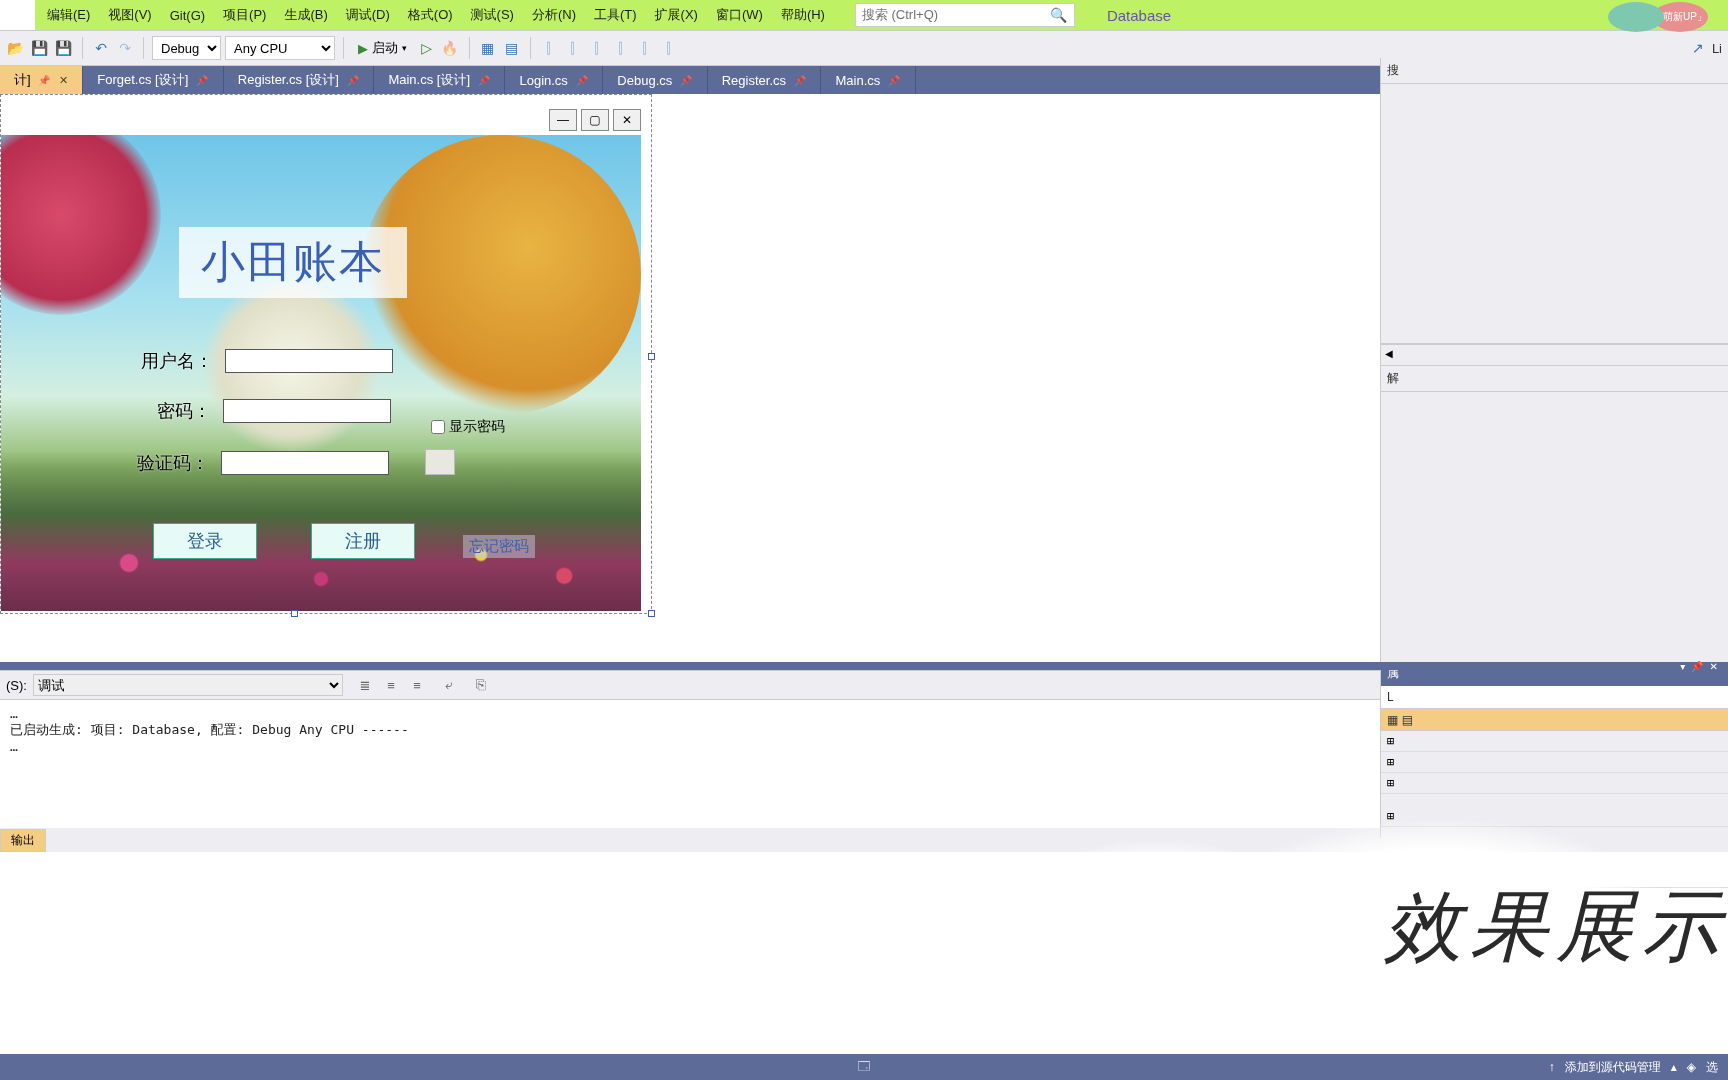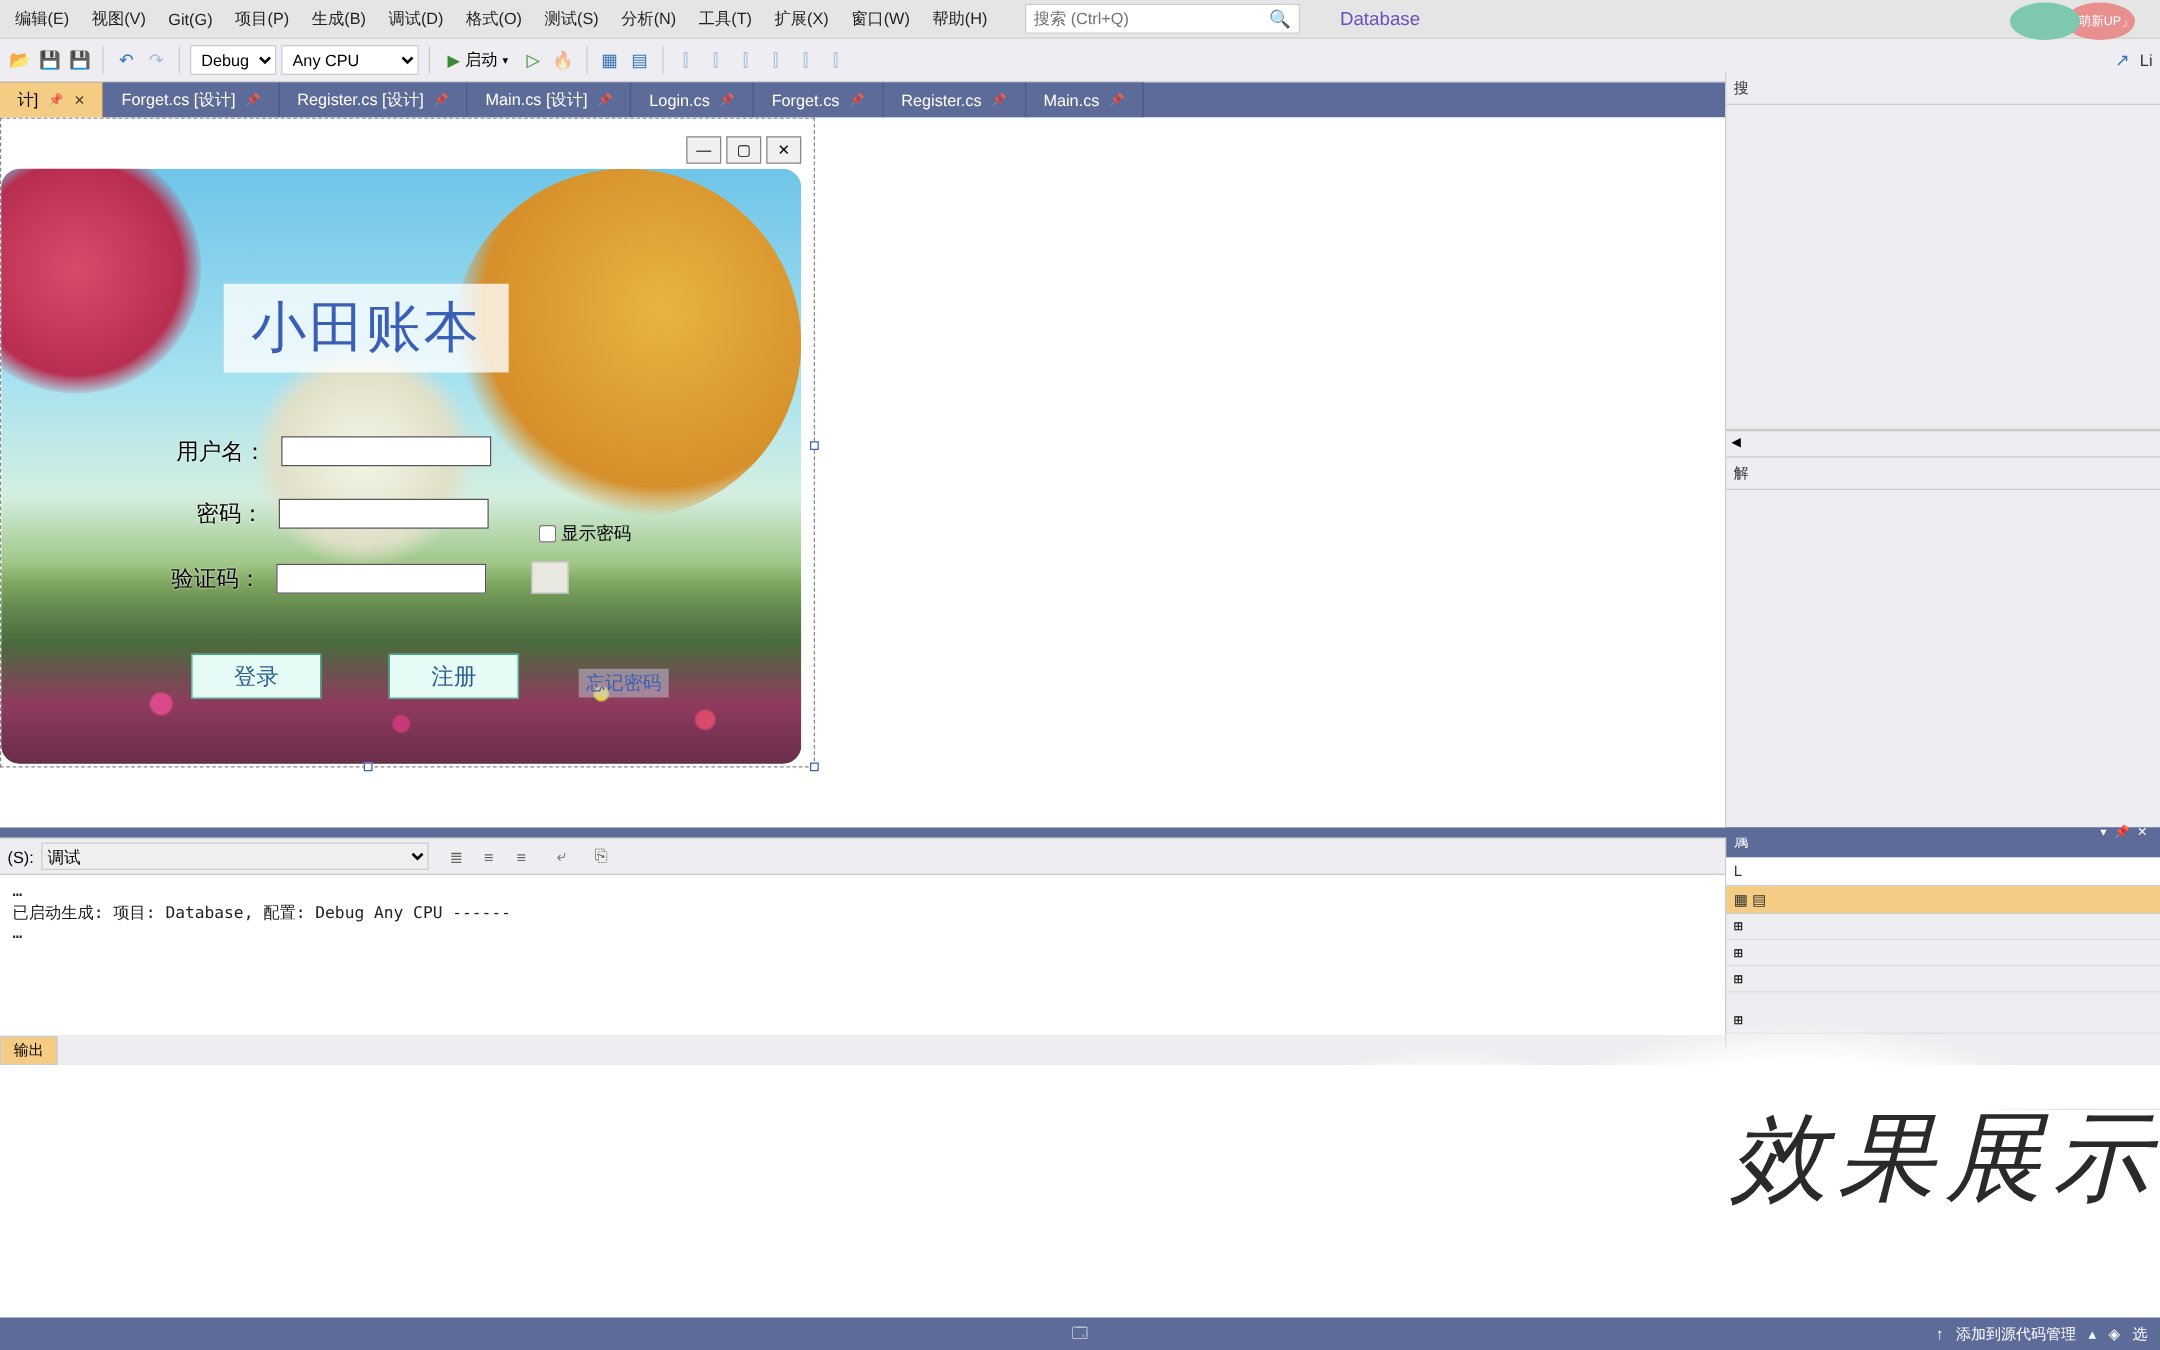--- a/index.html
+++ b/index.html
@@ -1,19 +1,19 @@
 <!DOCTYPE html>
 <html><head>
 <meta charset="utf-8">
 <style>
 * { margin: 0; padding: 0; box-sizing: border-box; font-family: "Microsoft YaHei", "Segoe UI", sans-serif; }
 body { background: #fff; width: 1728px; height: 1080px; overflow: hidden; position: relative; }
 
 
-.menubar { height: 30px; background: #e5e5e5; display: flex; align-items: center; padding: 0 4px; gap: 2px; font-size: 13px; color: #1e1e1e; }
+.menubar { height: 30px; background: #bef264; display: flex; align-items: center; padding: 0 4px; gap: 2px; font-size: 13px; color: #1e1e1e; margin-left: 35px; }
 .menubar .menu-item { padding: 4px 8px; cursor: pointer; }
 .menubar .search-box { margin-left: 20px; width: 220px; height: 24px; border: 1px solid #ccc; background: #fff; display: flex; align-items: center; padding: 0 6px; color: #717171; font-size: 13px; }
 .menubar .search-box .mag { margin-left: auto; font-size: 14px; }
 .menubar .db-label { margin-left: 30px; color: #6a4fbb; font-weight: 400; font-size: 15px; }
 .menubar .badge-wrap { position: absolute; right: 20px; top: 2px; display: flex; gap: -6px; }
 .badge { width: 56px; height: 30px; border-radius: 50%; display: flex; align-items: center; justify-content: center; font-size: 12px; color: #fff; }
 .badge.green { background: #7fc8b0; margin-right: -12px; z-index: 1; }
 .badge.pink { background: #e89090; }
 
 
@@ -33,21 +33,21 @@
 .tabstrip .tools { margin-left: auto; display: flex; align-items: center; gap: 8px; padding-right: 8px; color: #fff; font-size: 12px; }
 
 
 .main-area { display: flex; height: 568px; }
 .designer { flex: 1; background: #fff; position: relative; overflow: hidden; }
 .design-surface { position: absolute; left: 0; top: 0; width: 652px; height: 520px; border: 1px dashed #888; }
 .chrome-bar { position: absolute; right: 10px; top: 14px; display: flex; gap: 4px; }
 .chrome-btn { width: 28px; height: 22px; border: 1px solid #888; background: #f0f0f0; display: flex; align-items: center; justify-content: center; font-size: 12px; }
 
 
-.form-bg { position: absolute; left: 0; top: 40px; width: 640px; height: 476px; overflow: hidden; border-radius: 15px; }
+.form-bg { position: absolute; left: 0; top: 40px; width: 640px; height: 476px; overflow: hidden; }
 .scenic { position: absolute; inset: 0; }
 .sky { position: absolute; inset: 0; background: linear-gradient(180deg, #6fc5e8 0%, #a6e1f0 35%, #d4efe0 55%, #8fb96a 70%, #4a6b3e 100%); }
 .tree1 { position: absolute; right: 0; top: 0; width: 280px; height: 280px; background: radial-gradient(circle at 60% 40%, #e8b442 0%, #d68f2a 60%, transparent 70%); border-radius: 50%; }
 .tree2 { position: absolute; left: -40px; top: -20px; width: 200px; height: 200px; background: radial-gradient(circle, #d94a6a 0%, #b82e50 60%, transparent 72%); border-radius: 50%; }
 .tree3 { position: absolute; left: 200px; top: 140px; width: 180px; height: 180px; background: radial-gradient(circle, #f5f5e8 0%, #e0e0c8 55%, transparent 70%); border-radius: 50%; }
 .flowers { position: absolute; bottom: 0; left: 0; right: 0; height: 160px; background: linear-gradient(0deg, #6a2e4a 0%, #8f3a5e 30%, #4a6b3e 60%, transparent 100%); }
 .flowers::before { content:""; position:absolute; inset:0; background: radial-gradient(circle at 20% 70%, #d94a8a 0 8px, transparent 10px), radial-gradient(circle at 50% 80%, #c73a7a 0 6px, transparent 8px), radial-gradient(circle at 75% 65%, #e8d442 0 5px, transparent 7px), radial-gradient(circle at 88% 78%, #d94a6a 0 7px, transparent 9px); }
 
 .title-box { position: absolute; left: 178px; top: 92px; background: rgba(255,255,255,.78); padding: 6px 22px; font-size: 44px; color: #3a5fb5; font-family: "KaiTi","STKaiti",serif; letter-spacing: 2px; }
 .form-row { position: absolute; display: flex; align-items: center; gap: 12px; }
@@ -173,21 +173,21 @@
     </div>
   <div class="tab">
       <span>Main.cs [设计]</span>
       <span class="pin">📌</span>
     </div>
   <div class="tab">
       <span>Login.cs</span>
       <span class="pin">📌</span>
     </div>
   <div class="tab">
-      <span>Forget.cs</span>
+      <span>Debug.cs</span>
       <span class="pin">📌</span>
     </div>
   <div class="tab">
       <span>Register.cs</span>
       <span class="pin">📌</span>
     </div>
   <div class="tab">
       <span>Main.cs</span>
       <span class="pin">📌</span>
     </div>

